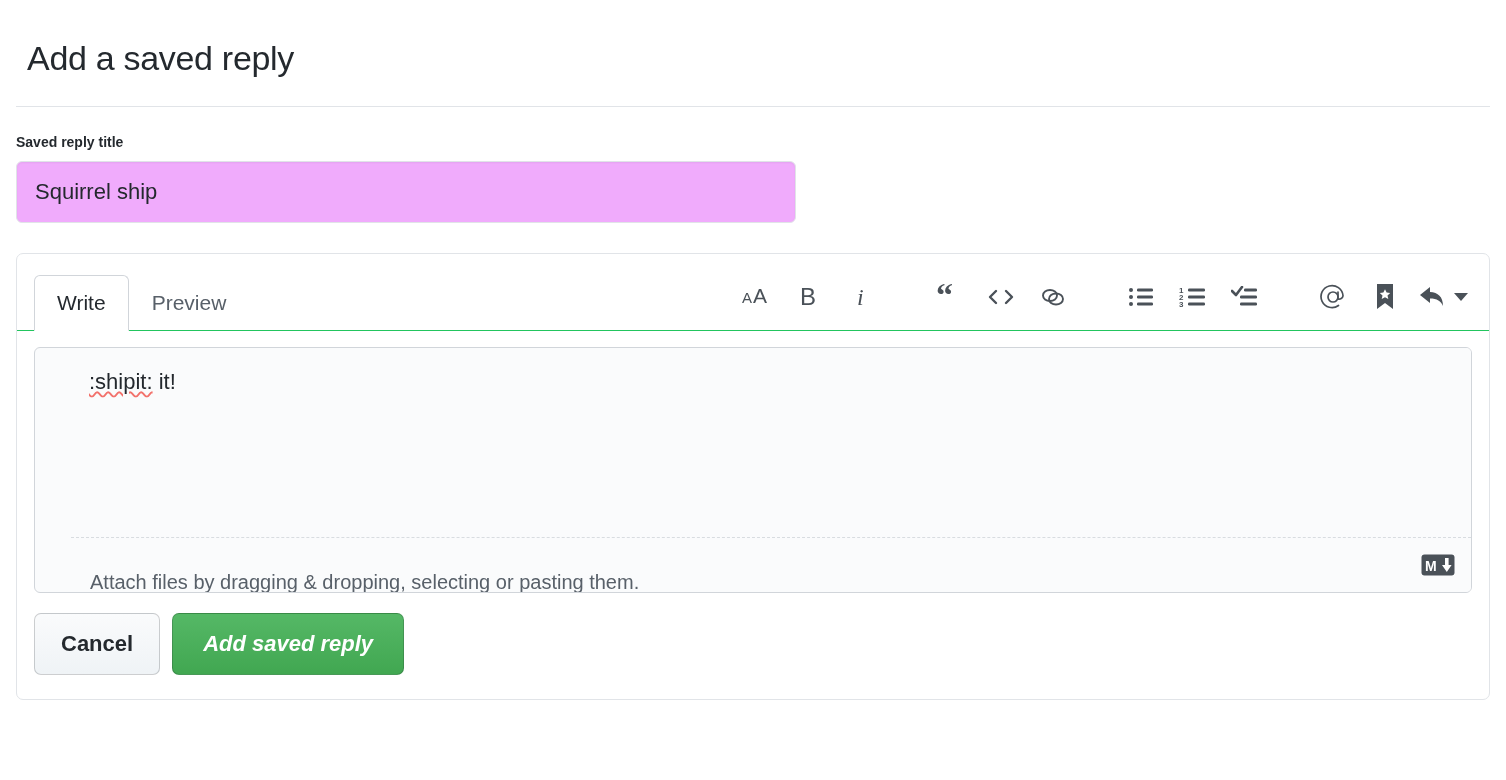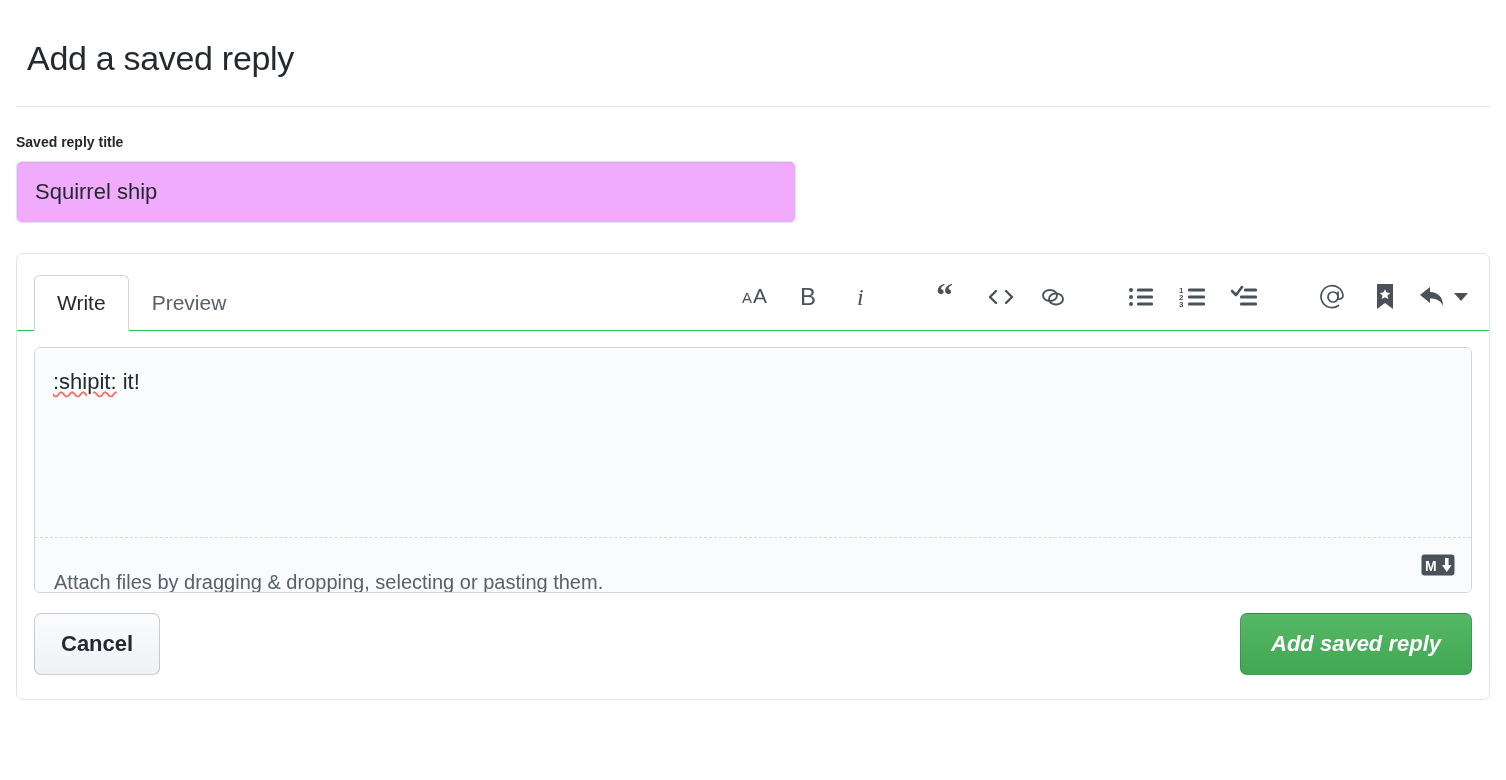--- a/index.html
+++ b/index.html
@@ -150,20 +150,21 @@
   
   .write-area {
     padding: 16px 17px 0 17px;
   }
   .textarea-wrap {
     box-sizing: border-box;
     border: 1px solid #d1d5da;
     border-radius: 6px;
     background: #fafbfc;
     overflow: hidden;
+    padding-left: 36px;
   }
   .textarea {
     position: relative;
     box-sizing: border-box;
     height: 190px;
     padding: 18px 18px 0 18px;
     font-size: 22px;
     line-height: 1.45;
     color: #24292e;
     background: #fafbfc;
@@ -203,21 +204,21 @@
   .md-icon {
     margin-left: auto;
     display: flex;
     align-items: center;
     justify-content: center;
     cursor: pointer;
   }
   
   .actions {
     display: flex;
-    justify-content: space-between;
+    justify-content: flex-start;
     align-items: center;
     gap: 12px;
     padding: 20px 17px 24px 17px;
   }
   .btn {
     box-sizing: border-box;
     font-family: "Liberation Sans", sans-serif;
     font-size: 22px;
     font-weight: 700;
     line-height: 1;

